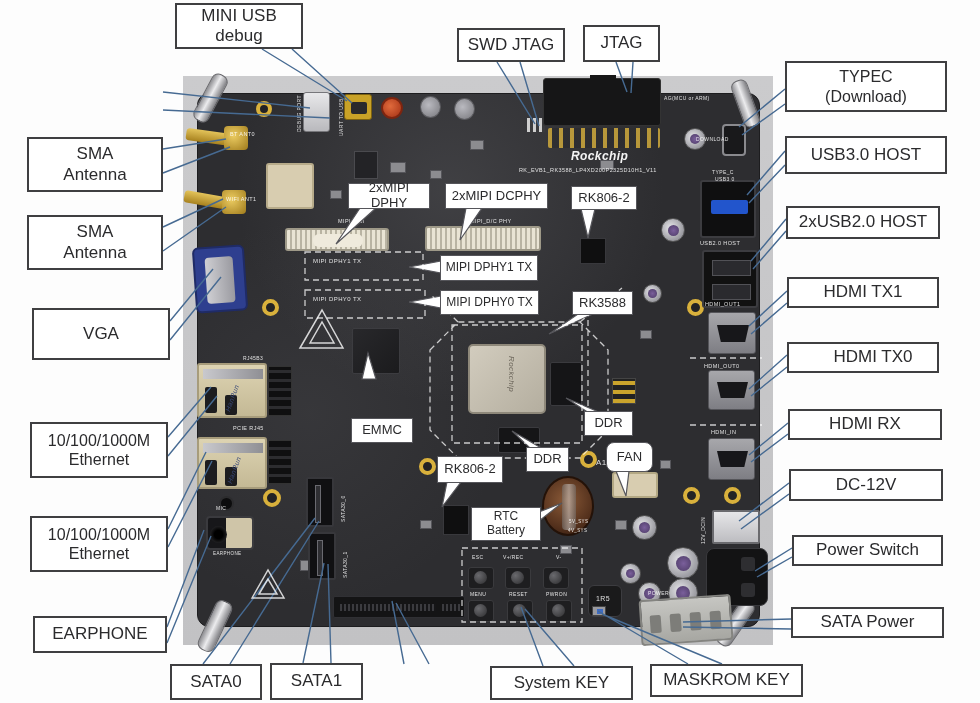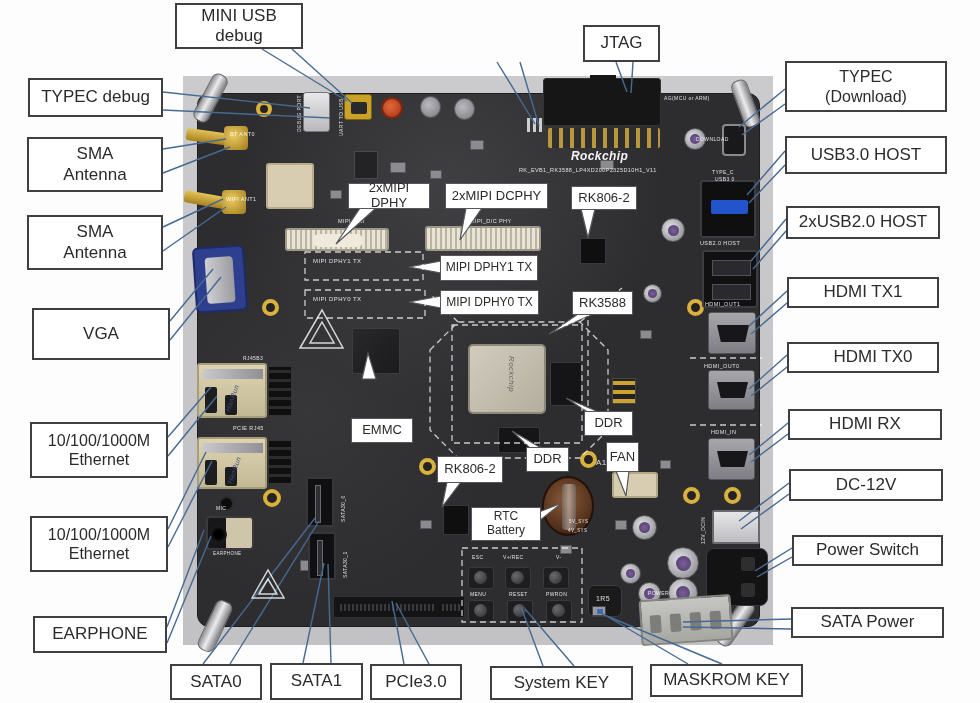--- a/index.html
+++ b/index.html
@@ -273,22 +273,22 @@
       M588,300 v130
       M462,548 h120 v74 h-120 Z
       M690,358 h72 M690,425 h72"></path>
     <path fill="none" stroke="rgba(255,255,255,.8)" stroke-width="1.5" d="
       M300,348 L322,310 L343,348 Z M310,343 L322,322 L334,343 Z
       M252,598 L268,570 L284,598 Z M259,594 L268,579 L277,594 Z"></path>
   </svg>
 
   <div class="lbl" style="left:175px;top:3px;width:128px;height:46px;">MINI USB
 debug</div>
+  <div class="lbl" style="left:457px;top:28px;width:108px;height:34px;">SWD JTAG</div>
   <div class="lbl" style="left:583px;top:25px;width:77px;height:37px;">JTAG</div>
-  <div class="lbl" style="left:28px;top:78px;width:135px;height:39px;">TYPEC debug</div>
   <div class="lbl" style="left:27px;top:137px;width:136px;height:55px;">SMA
 Antenna</div>
   <div class="lbl" style="left:27px;top:215px;width:136px;height:55px;">SMA
 Antenna</div>
   <div class="lbl" style="left:32px;top:308px;width:138px;height:52px;text-align:center;">VGA</div>
   <div class="lbl sm" style="left:30px;top:422px;width:138px;height:56px;">10/100/1000M
 Ethernet</div>
   <div class="lbl sm" style="left:30px;top:516px;width:138px;height:56px;">10/100/1000M
 Ethernet</div>
   <div class="lbl" style="left:33px;top:616px;width:134px;height:37px;">EARPHONE</div>
@@ -297,31 +297,30 @@
   <div class="lbl" style="left:785px;top:136px;width:162px;height:38px;">USB3.0 HOST</div>
   <div class="lbl" style="left:786px;top:206px;width:154px;height:33px;">2xUSB2.0 HOST</div>
   <div class="lbl" style="left:787px;top:277px;width:152px;height:31px;">HDMI TX1</div>
   <div class="lbl" style="left:787px;top:342px;width:152px;height:31px;padding-left:20px;">HDMI TX0</div>
   <div class="lbl" style="left:788px;top:409px;width:154px;height:31px;">HDMI RX</div>
   <div class="lbl" style="left:789px;top:469px;width:154px;height:32px;">DC-12V</div>
   <div class="lbl" style="left:792px;top:535px;width:151px;height:31px;">Power Switch</div>
   <div class="lbl" style="left:791px;top:607px;width:153px;height:31px;">SATA Power</div>
   <div class="lbl" style="left:170px;top:664px;width:92px;height:36px;">SATA0</div>
   <div class="lbl" style="left:270px;top:663px;width:93px;height:37px;">SATA1</div>
-  <div class="lbl" style="left:370px;top:664px;width:92px;height:36px;">PCIe3.0</div>
   <div class="lbl" style="left:490px;top:666px;width:143px;height:34px;">System KEY</div>
   <div class="lbl" style="left:650px;top:664px;width:153px;height:33px;">MASKROM KEY</div>
 
   <div class="clbl" style="left:348px;top:183px;width:82px;height:26px;">2xMIPI DPHY</div>
   <div class="clbl" style="left:445px;top:183px;width:103px;height:26px;">2xMIPI DCPHY</div>
   <div class="clbl" style="left:571px;top:186px;width:66px;height:24px;">RK806-2</div>
   <div class="clbl xs" style="left:440px;top:255px;width:98px;height:26px;">MIPI DPHY1 TX</div>
   <div class="clbl xs" style="left:440px;top:290px;width:99px;height:25px;">MIPI DPHY0 TX</div>
   <div class="clbl" style="left:572px;top:291px;width:61px;height:24px;">RK3588</div>
   <div class="clbl" style="left:351px;top:377px;width:62px;height:25px;margin-top:41px;">EMMC</div>
   <div class="clbl" style="left:584px;top:411px;width:49px;height:25px;">DDR</div>
   <div class="clbl" style="left:526px;top:447px;width:43px;height:25px;">DDR</div>
-  <div class="clbl" style="left:606px;top:442px;width:33px;height:30px;">FAN</div>
+  <div class="clbl" style="left:606px;top:442px;width:47px;height:30px;border-radius:8px;">FAN</div>
   <div class="clbl" style="left:437px;top:456px;width:66px;height:27px;">RK806-2</div>
   <div class="clbl xs" style="left:471px;top:507px;width:70px;height:34px;">RTC
 Battery</div>
 
 </div>
 
 </body></html>

